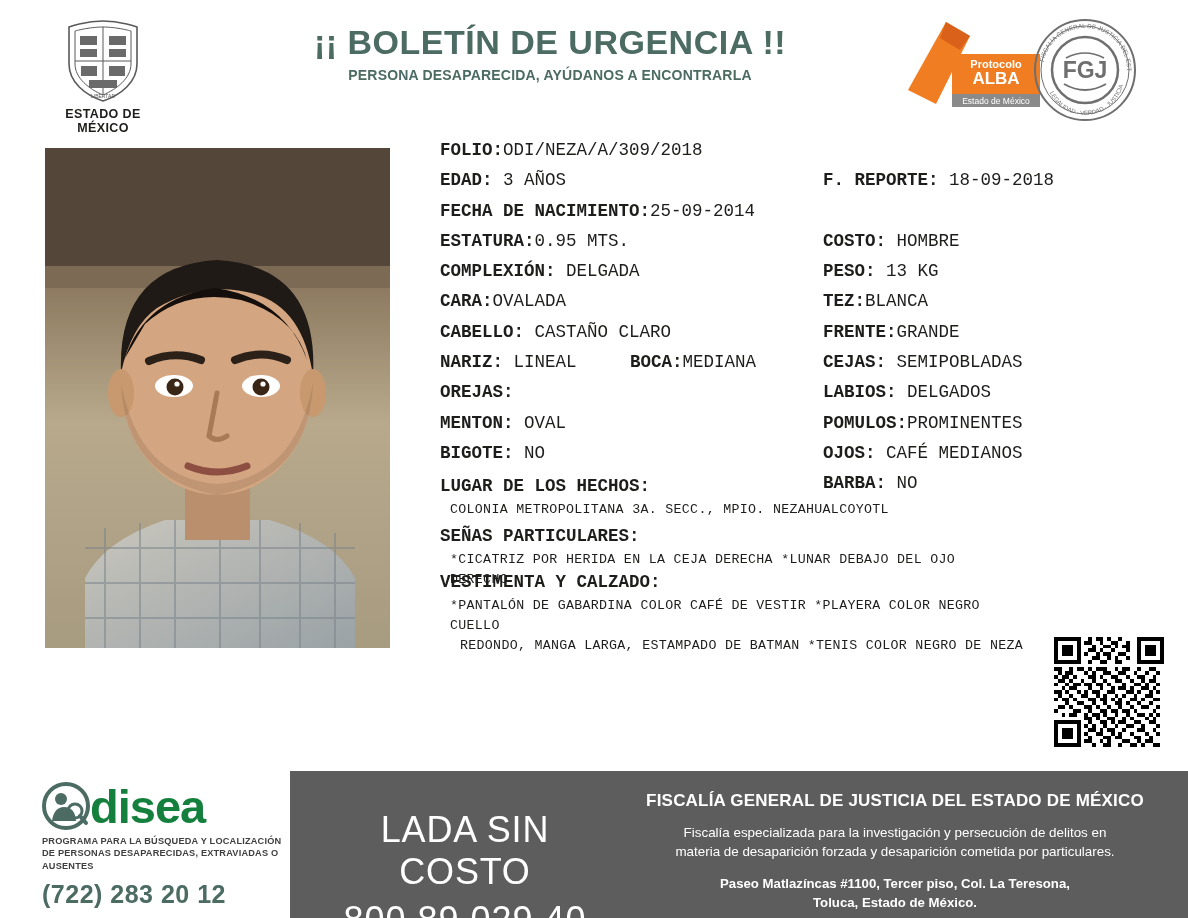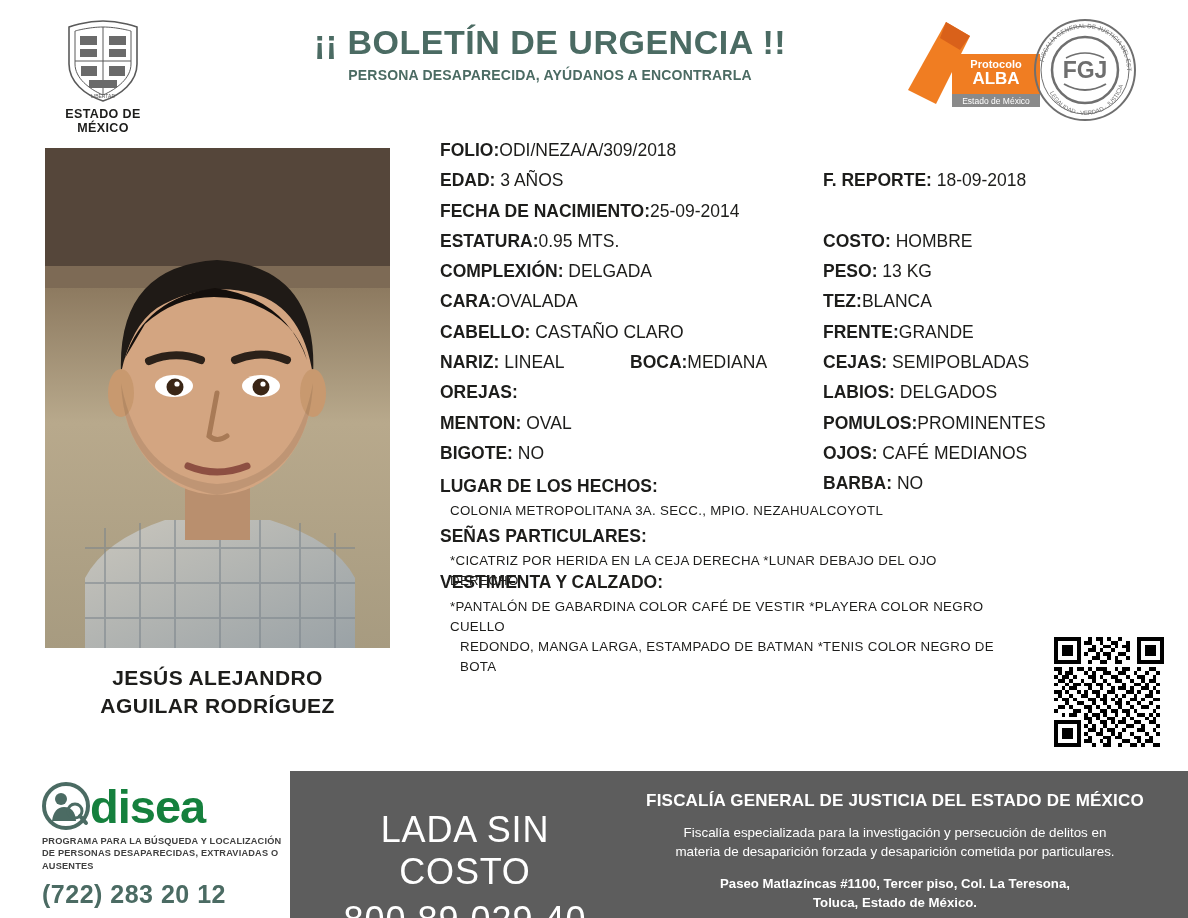--- a/index.html
+++ b/index.html
@@ -97,20 +97,21 @@
   }
 
   
   .fields {
     position: absolute;
     left: 440px;
     top: 140px;
     width: 700px;
     font-size: 17.5px;
     color: #1d1d1b;
+    font-family: Liberation Mono, monospace;
   }
   .row {
     position: relative;
     height: 30.3px;
   }
   .col-left {
     position: absolute;
     left: 0;
     top: 0;
     white-space: nowrap;
@@ -362,24 +363,20 @@
       <circle cx="218" cy="236" r="2.6" fill="#ffffff"></circle>
 
       <path d="M172 245 L164 288 Q172 295 182 288" stroke="#a87a56" stroke-width="5" fill="none" stroke-linecap="round"></path>
 
       <path d="M143 318 Q172 330 202 318" stroke="#8d4f42" stroke-width="7" fill="none" stroke-linecap="round"></path>
 
       <ellipse cx="172" cy="235" rx="96" ry="112" fill="none"></ellipse>
       <path d="M76 235 Q80 330 172 347 Q264 330 268 235 Q250 330 172 336 Q94 330 76 235 Z" fill="#00000018"></path>
     </svg>
   </div>
-  <div class="person-name">
-    <div>JESÚS ALEJANDRO</div>
-    <div>AGUILAR RODRÍGUEZ</div>
-  </div>
 </div>
 
 <div class="fields">
 
   <div class="row">
     <span class="col-left">
       <span class="lbl">FOLIO:</span><span class="val">ODI/NEZA/A/309/2018</span>
     </span>
   </div>
 
@@ -500,21 +497,21 @@
 
   <div class="sec-senas">
     <div class="block-label">SEÑAS PARTICULARES:</div>
     <div class="block-text">*CICATRIZ POR HERIDA EN LA CEJA DERECHA  *LUNAR DEBAJO DEL OJO DERECHO</div>
   </div>
 
   <div class="sec-vest">
     <div class="block-label">VESTIMENTA Y CALZADO:</div>
     <div class="block-text">
       <div>*PANTALÓN DE GABARDINA COLOR CAFÉ DE VESTIR *PLAYERA COLOR NEGRO CUELLO</div>
-      <div style="margin-left:10px;">REDONDO, MANGA LARGA, ESTAMPADO DE BATMAN *TENIS COLOR NEGRO DE BOTA</div>
+      <div style="margin-left:10px;">REDONDO, MANGA LARGA, ESTAMPADO DE BATMAN *TENIS COLOR NEGRO DE NEZA</div>
     </div>
   </div>
 </div>
 
 <div class="qr">
   <svg width="110" height="110" viewBox="0 0 29 29" shape-rendering="crispEdges">
     <rect width="29" height="29" fill="#ffffff"></rect>
     <g fill="#000000">
       <path d="M0 0h7v7h-7z"></path>
         <path d="M1 1h5v5h-5z" fill="#fff"></path>

